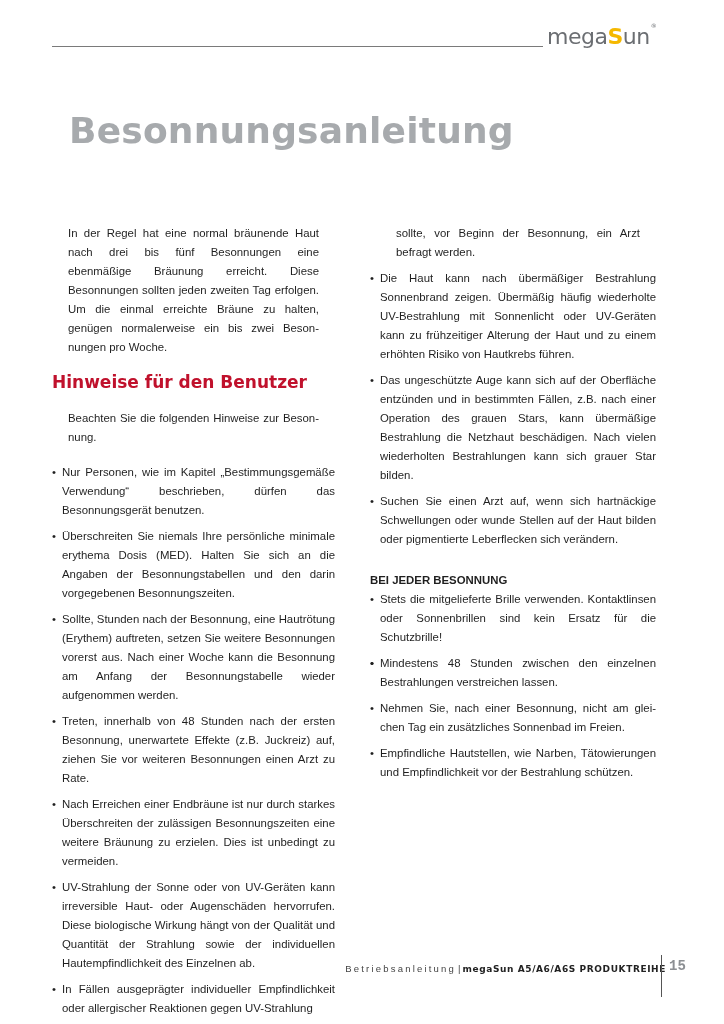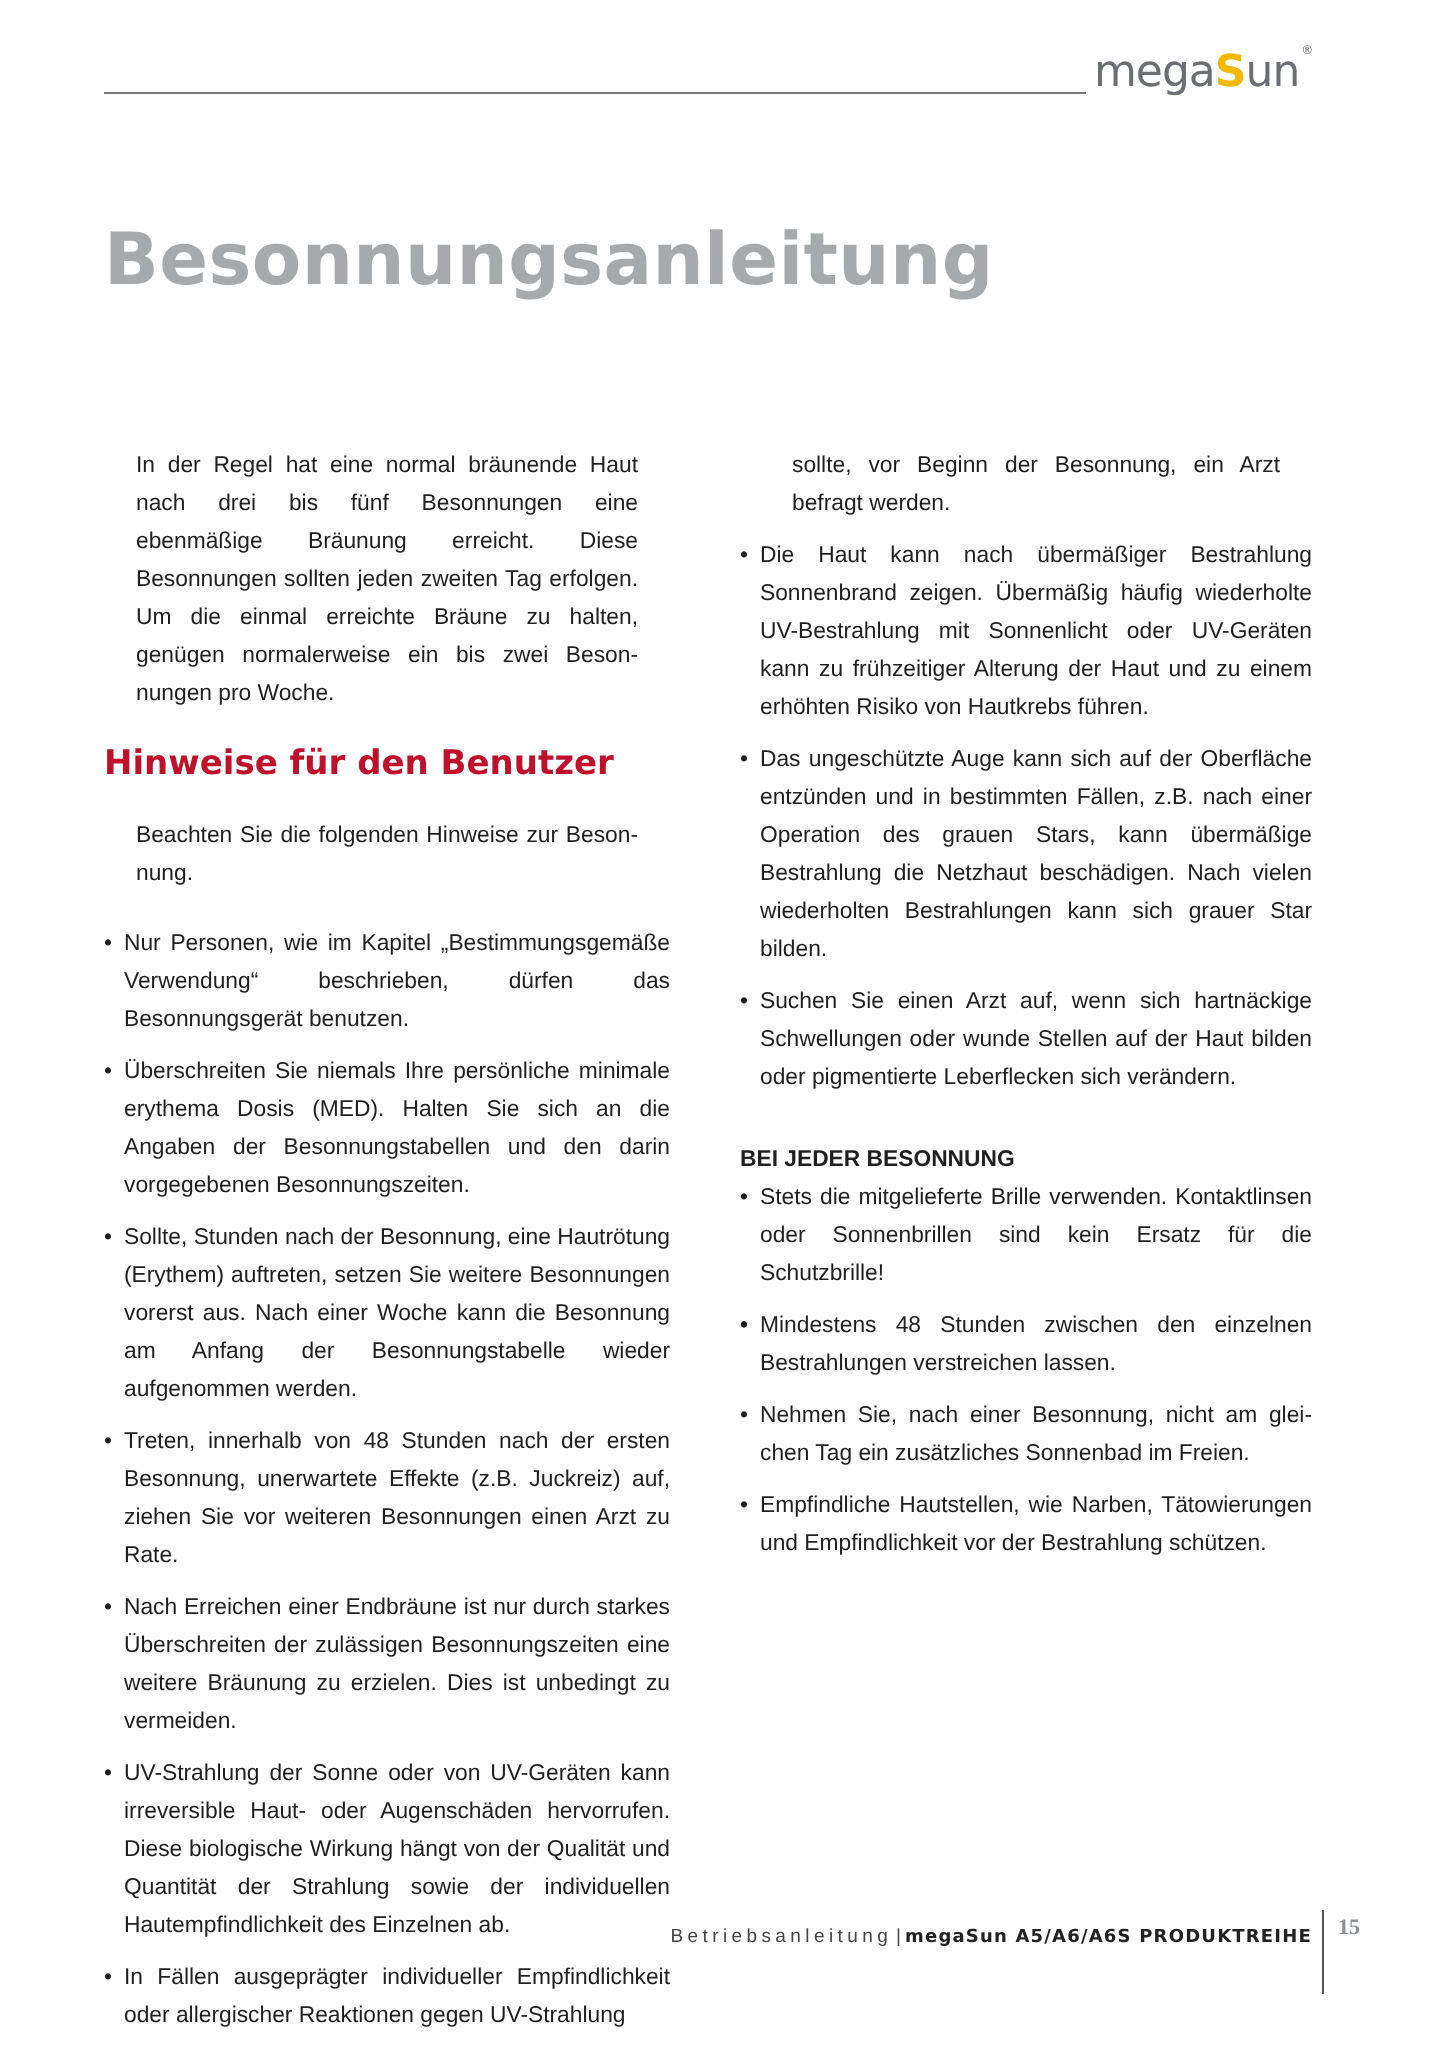--- a/index.html
+++ b/index.html
@@ -39,21 +39,21 @@
     }
     .logo sup {
       font-size: 6px;
       vertical-align: top;
       position: relative;
       top: -2px;
       margin-left: 1px;
     }
     .page-title {
       position: absolute;
-      left: 52px;
+      left: 69px;
       top: 110px;
       margin: 0;
       font-family: "DejaVu Sans", sans-serif;
       font-weight: bold;
       font-size: 36px;
       color: #a7aaad;
       letter-spacing: 0.2px;
     }
     .col {
       position: absolute;
@@ -98,21 +98,21 @@
       left: 0;
       top: 0;
     }
     .cont {
       padding-left: 10px;
       margin-bottom: 7px !important;
     }
     .footer {
       position: absolute;
       top: 963px;
-      right: 68px;
+      right: 58px;
       font-size: 9.5px;
       color: #333;
       white-space: nowrap;
     }
     .footer .manual {
       letter-spacing: 2.2px;
       color: #444;
     }
     .footer .sep {
       color: #444;
@@ -130,23 +130,23 @@
       left: 661px;
       top: 955px;
       width: 1px;
       height: 42px;
       background: #555;
     }
     .page-number {
       position: absolute;
       left: 669px;
       top: 958px;
-      font-family: Liberation Serif, serif;
+      font-family: Liberation Mono, monospace;
       font-weight: bold;
-      font-size: 11px;
+      font-size: 14px;
       color: #8c8f93;
     }
   </style>
 </head>
 <body>
 
 <div class="header-rule"></div>
 <div class="logo"><span>mega</span><span class="s">S</span><span>un</span><sup>®</sup></div>
 
 <h1 class="page-title">Besonnungsanleitung</h1>

